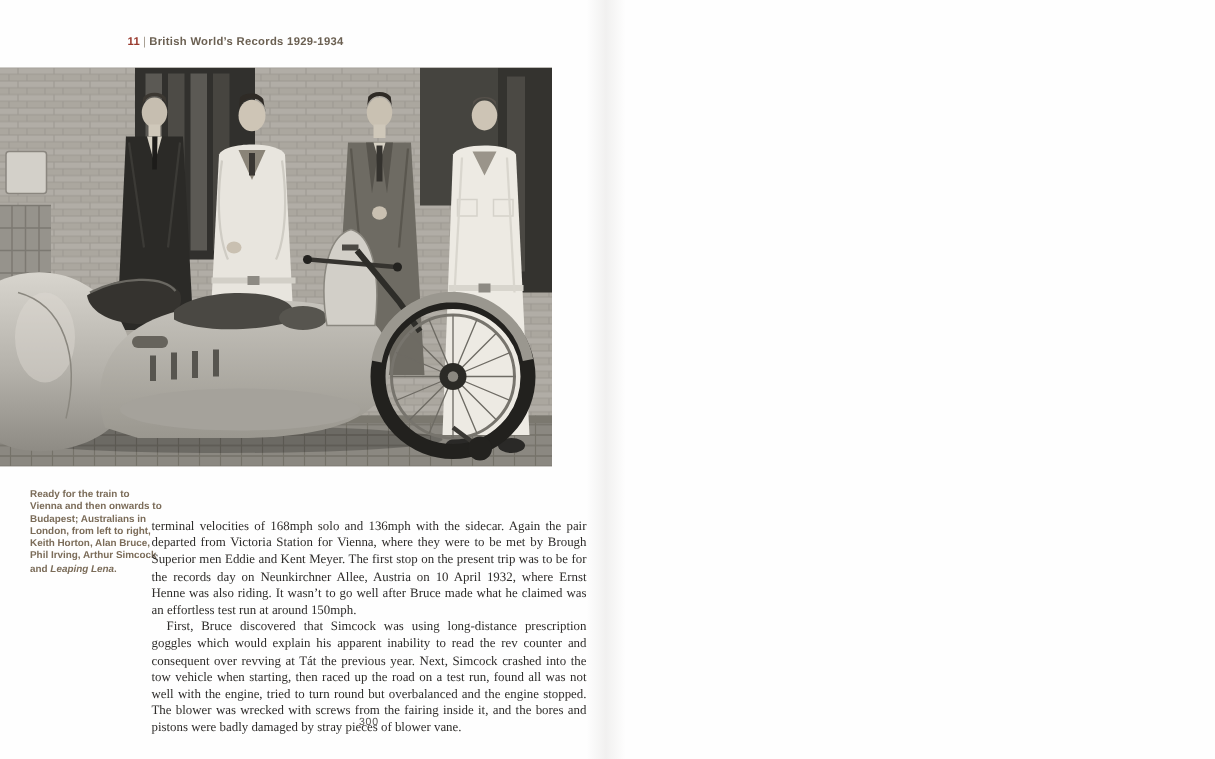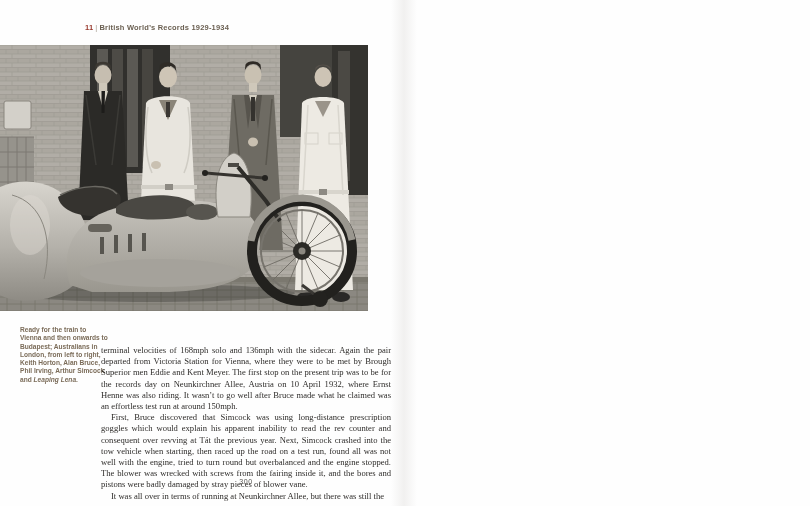--- a/index.html
+++ b/index.html
@@ -205,21 +205,20 @@
         <circle cx="320" cy="254" r="8" fill="#23221f"></circle>
       </g>
     </svg>
   </div>
 
   <div class="caption"><span>Ready for the train to Vienna and then onwards to Budapest; Australians in London, from left to right, Keith Horton, Alan Bruce, Phil Irving, Arthur Simcock and </span><em>Leaping Lena</em><span>.</span></div>
 
   <div class="text-col" id="left-col">
     <p>terminal velocities of 168mph solo and 136mph with the sidecar. Again the pair departed from Victoria Station for Vienna, where they were to be met by Brough Superior men Eddie and Kent Meyer. The first stop on the present trip was to be for the records day on Neunkirchner Allee, Austria on 10 April 1932, where Ernst Henne was also riding. It wasn’t to go well after Bruce made what he claimed was an effortless test run at around 150mph.</p>
     <p class="indent">First, Bruce discovered that Simcock was using long-distance prescription goggles which would explain his apparent inability to read the rev counter and consequent over revving at Tát the previous year. Next, Simcock crashed into the tow vehicle when starting, then raced up the road on a test run, found all was not well with the engine, tried to turn round but overbalanced and the engine stopped. The blower was wrecked with screws from the fairing inside it, and the bores and pistons were badly damaged by stray pieces of blower vane.</p>
-    <p class="indent">It was all over in terms of running at Neunkirchner Allee, but there was still the</p>
   </div>
 
   <div class="page-num" id="page-num-left">300</div>
 </div>
 
 <div class="gutter"></div>
 
 <div class="page" id="page-right">
   
 

